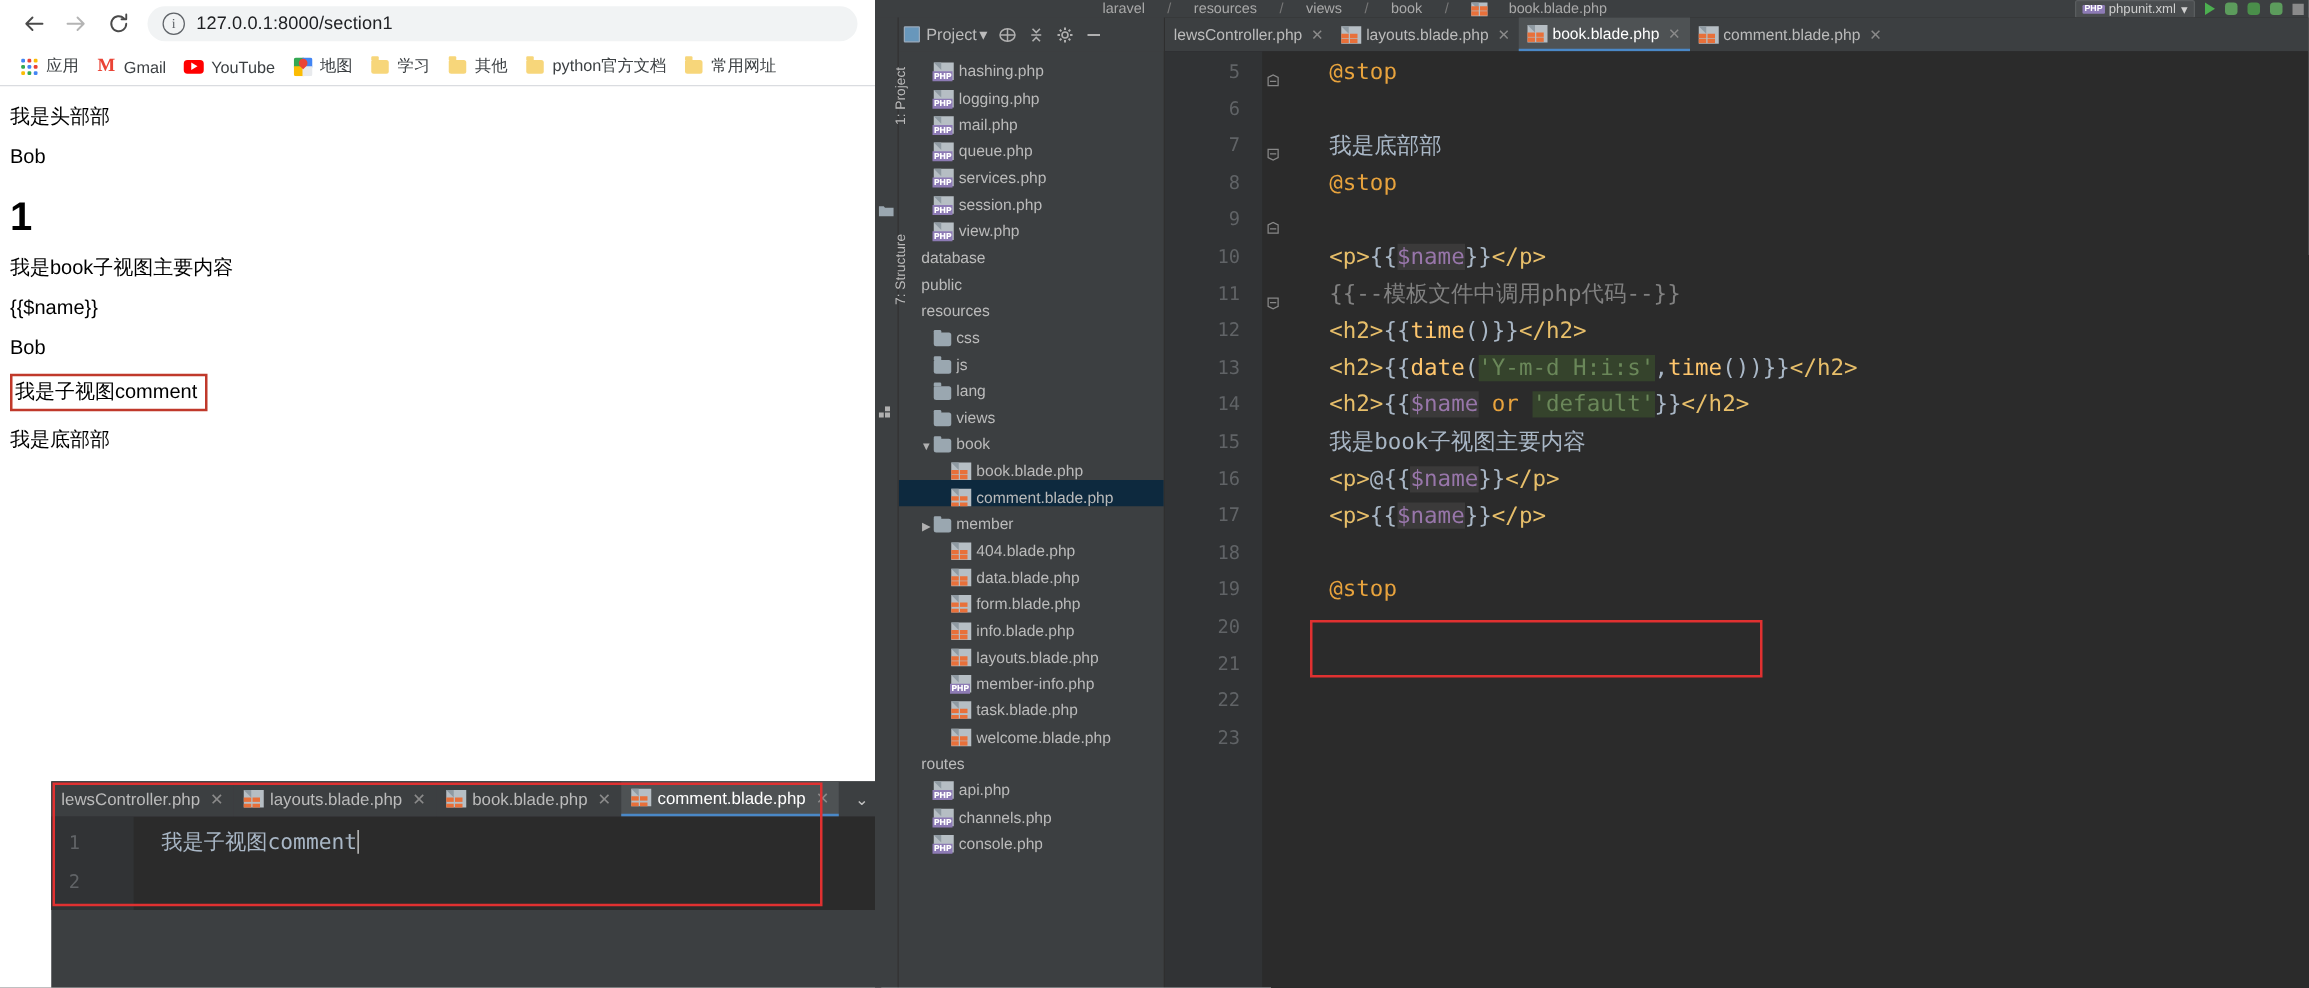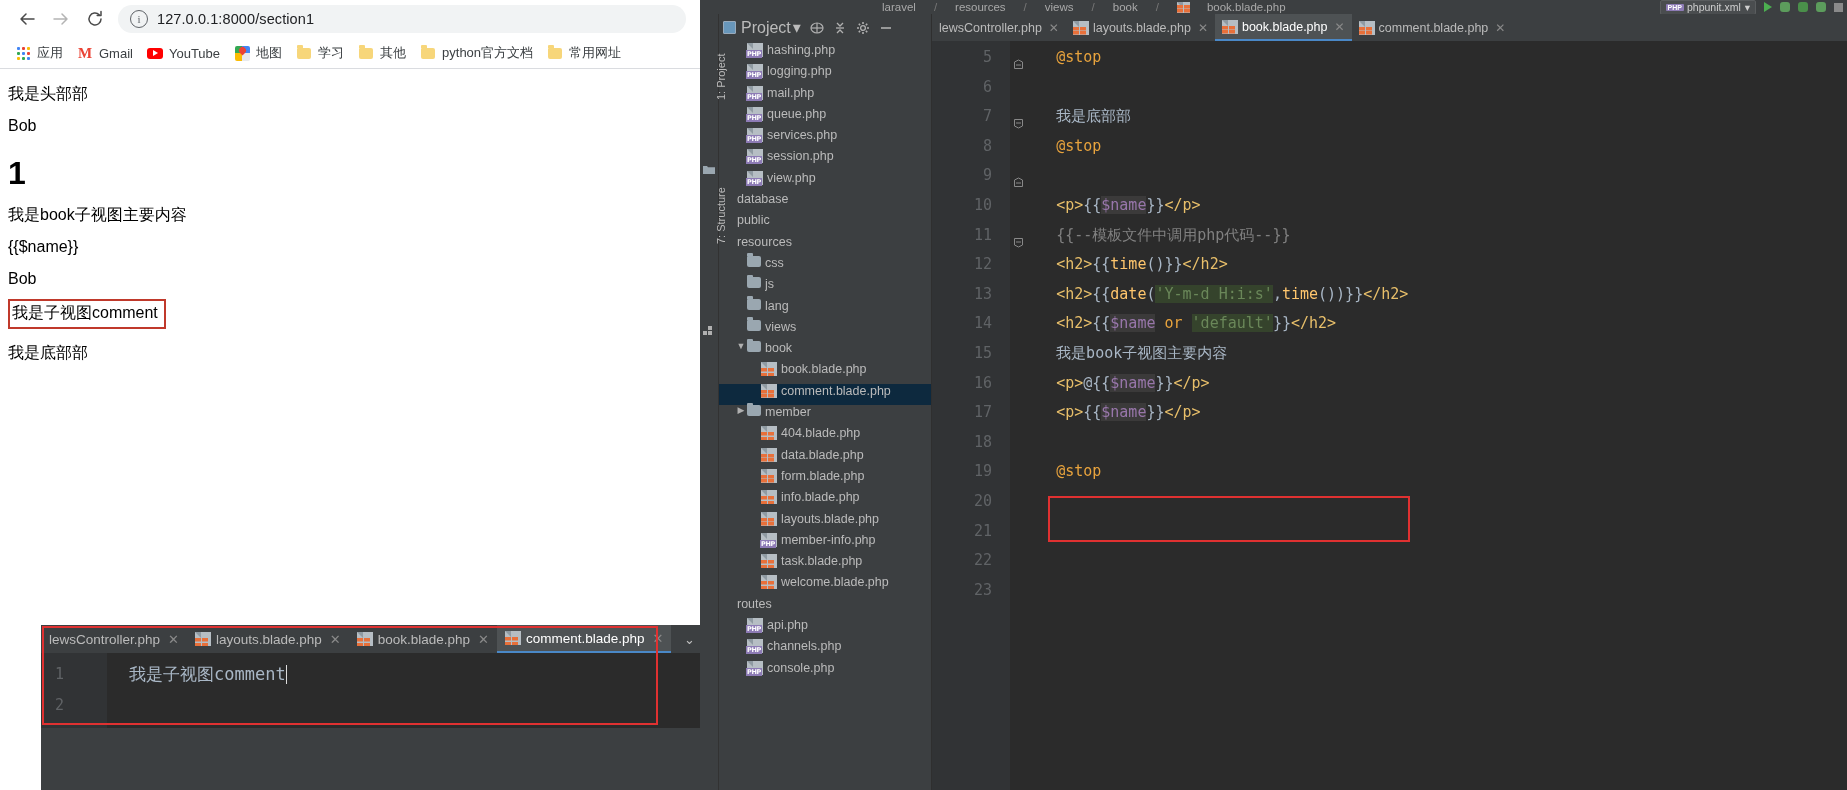--- a/index.html
+++ b/index.html
@@ -69,25 +69,25 @@
 
   .ide-body{position:absolute;left:0;top:14px;right:0;bottom:0;display:flex;}
   .side-rail{width:18px;background:#3c3f41;position:relative;flex:0 0 auto;border-right:1px solid #323232;}
   .rail-label{position:absolute;left:-14px;font-size:11px;color:#bbbbbb;transform:rotate(-90deg);transform-origin:left top;white-space:nowrap;}
   .rail-proj{top:86px;left:15px;}
   .rail-struct{top:230px;left:15px;}
   .rail-ico{position:absolute;left:3px;width:12px;height:12px;}
 
   .proj-panel{width:212px;flex:0 0 auto;background:#3c3f41;display:flex;flex-direction:column;border-right:1px solid #2f2f2f;}
   .proj-head{height:27px;display:flex;align-items:center;padding:0 4px;gap:9px;background:#3c3f41;flex:0 0 auto;}
-  .proj-title{display:flex;align-items:center;font-size:16px;color:#bbbbbb;}
+  .proj-title{display:flex;align-items:center;font-size:13px;color:#bbbbbb;}
   .proj-sq{width:11px;height:11px;background:#6897bb;border:1px solid #9ab;margin-right:5px;border-radius:1px;}
   .hico{width:14px;height:14px;display:flex;align-items:center;justify-content:center;color:#b0b0b0;}
   .tree{flex:1 1 auto;overflow:hidden;font-size:12.5px;padding-top:2px;}
-  .trow{height:21.3px;display:flex;align-items:flex-start;padding-left:4px;white-space:nowrap;color:#bbbbbb;}
+  .trow{height:21.3px;display:flex;align-items:flex-end;padding-left:4px;white-space:nowrap;color:#bbbbbb;}
   .trow.sel{background:#0d293e;}
   .arrow{width:12px;flex:0 0 auto;font-size:9px;color:#b0b0b0;text-align:center;}
   .fico{width:16px;height:14px;flex:0 0 auto;margin-right:4px;position:relative;}
   .fico.folder{background:#9aa7b0;border-radius:1px 2px 2px 2px;width:14px;height:11px;}
   .fico.folder:after{content:"";position:absolute;left:0;top:-2.5px;width:6px;height:3px;background:#9aa7b0;border-radius:1px 1px 0 0;}
   .fico.php{background:#b6bec4;}
   .fico.php:before{content:"";position:absolute;left:0;top:0;width:0;height:0;border-left:6px solid transparent;border-top:6px solid #8f9aa2;}
   .fico.php:after{content:"PHP";position:absolute;left:-1px;bottom:-1px;font-size:6.5px;font-weight:bold;color:#fff;background:#8d7bb5;padding:0 1px;letter-spacing:-.3px;font-family:"DejaVu Sans",sans-serif;}
   .fico.blade{background:#b6bec4;}
   .fico.blade:before{content:"";position:absolute;left:0;top:0;width:0;height:0;border-left:6px solid transparent;border-top:6px solid #8f9aa2;}
@@ -103,21 +103,21 @@
   .edit-area{flex:1 1 auto;display:flex;flex-direction:column;min-width:0;background:#2b2b2b;}
   .ide-tabs{height:27px;background:#3c3f41;display:flex;align-items:stretch;flex:0 0 auto;}
   .itab{display:flex;align-items:center;padding:0 7px;font-size:12.5px;color:#bbbbbb;white-space:nowrap;}
   .itab.active{background:#4e5254;border-bottom:2px solid #4a88c7;color:#ffffff;}
   .itab .x{margin-left:7px;color:#8a8a8a;font-size:12px;}
   .itab .fico{margin-right:4px;}
   .code-wrap{flex:1 1 auto;display:flex;min-height:0;overflow:hidden;}
   .gutter{width:78px;flex:0 0 auto;background:#313335;font-family:"DejaVu Sans Mono",monospace;font-size:15px;color:#606366;padding-top:2px;}
   .gline{height:29.6px;line-height:29.6px;text-align:right;padding-right:18px;position:relative;}
   .fold{position:absolute;right:-14px;top:8px;width:11px;height:11px;}
-  .code{flex:1 1 auto;min-width:0;background:#2b2b2b;font-family:"DejaVu Sans Mono",monospace;font-size:15px;padding-top:2px;overflow:hidden;}
+  .code{flex:1 1 auto;min-width:0;background:#2b2b2b;font-family:"DejaVu Sans Mono",monospace;font-size:18px;padding-top:2px;overflow:hidden;}
   .cline{height:29.6px;line-height:29.6px;white-space:pre;padding-left:10px;color:#a9b7c6;}
   .k-at{color:#e8a33d;}
   .k-str{color:#6a8759;background:#35432c;}
   .k-tag{color:#e8bf6a;}
   .k-var{color:#9876aa;background:#3b3a3a;}
   .k-cmt{color:#808080;}
   .k-fn{color:#ffc66d;}
   .k-op{color:#e8a33d;}
   .code-redbox{position:absolute;border:2px solid #e03131;pointer-events:none;}
 </style>

